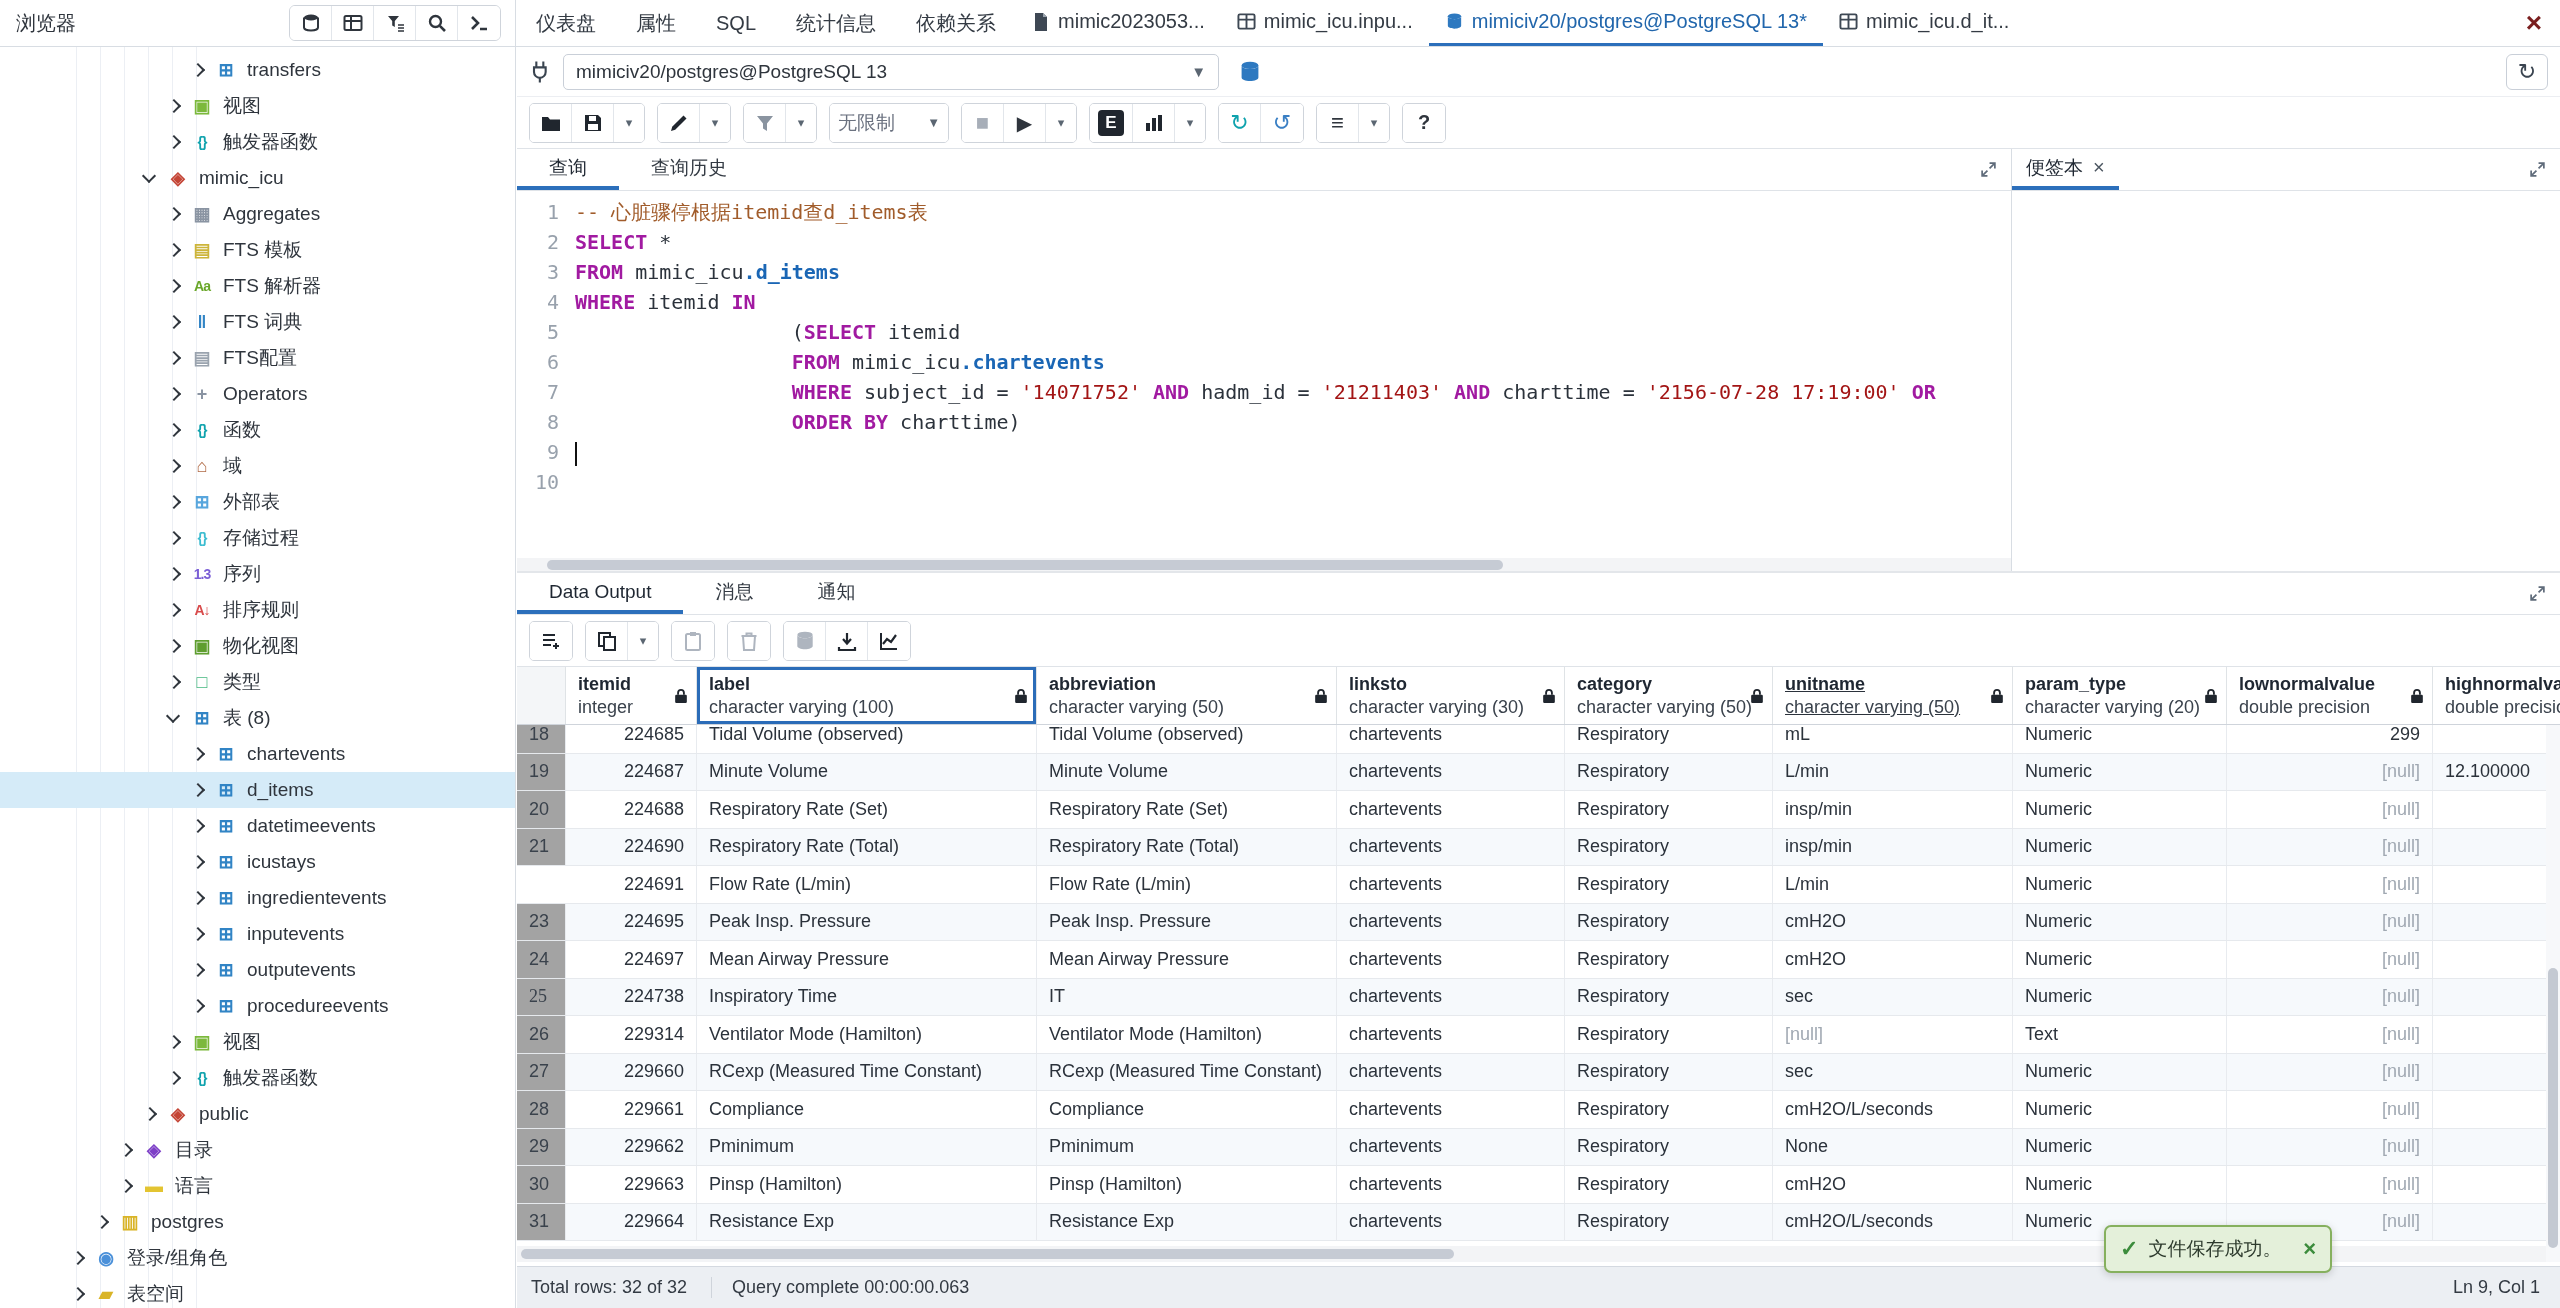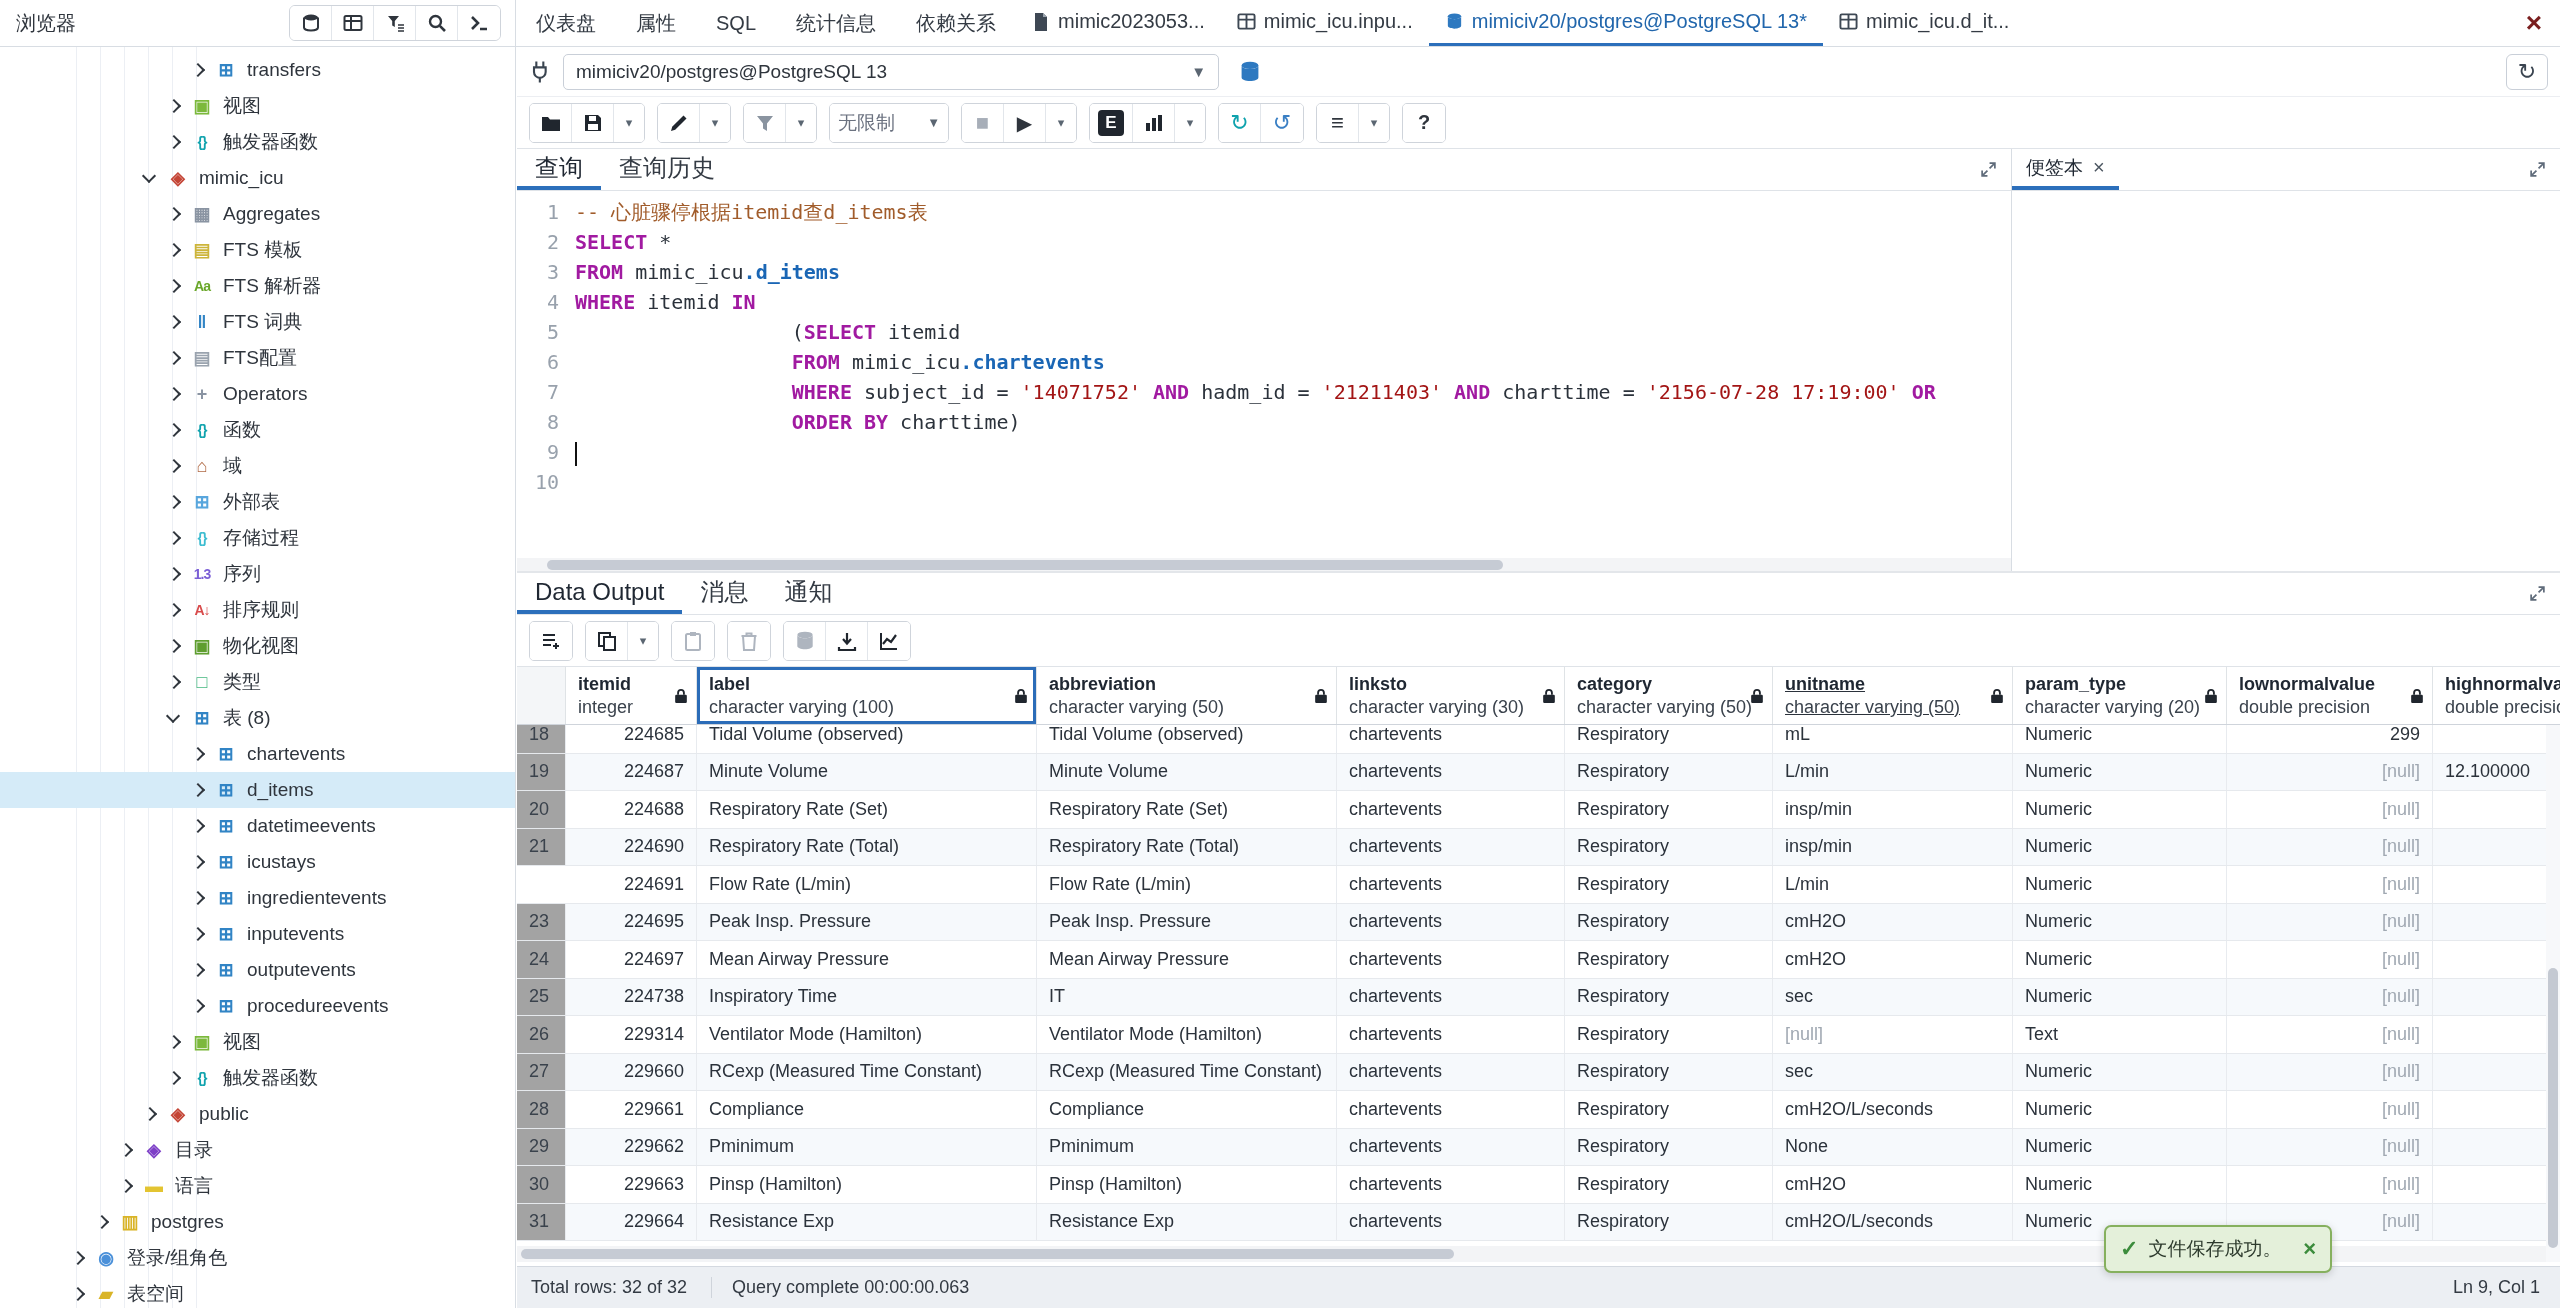--- a/index.html
+++ b/index.html
@@ -67,21 +67,21 @@
   .tbtn .car { font-size:13px; color:#5b6672; }
   .tbtn.narrow { min-width:30px; padding:0 4px; }
   .limit-box { gap:10px; color:#6b7280; min-width:118px; justify-content:space-between; }
   .ebox { width:26px; height:26px; background:#20262e; color:#fff; border-radius:4px;
     display:flex; align-items:center; justify-content:center; font-size:17px; font-weight:bold; }
   .disab { color:#a7aeb8 !important; }
 
   .editor-zone { position:absolute; left:0; top:102px; width:100%; height:423px; display:flex; }
   .editor-col { width:1494px; display:flex; flex-direction:column; }
   .edit-tabs { height:42px; display:flex; align-items:stretch; border-bottom:1px solid #dfe3e8; }
-  .etab { display:flex; align-items:center; padding:0 18px; font-size:24px; color:#343b44;
+  .etab { display:flex; align-items:center; padding:0 32px; font-size:19px; color:#343b44;
     border-bottom:4px solid transparent; cursor:pointer; }
   .etab.active { border-bottom-color:#2c6fbb; color:#1f2732; }
   .zoomico { margin-left:auto; align-self:center; margin-right:14px; cursor:pointer; }
   .code { flex:1; overflow:hidden; padding-top:6px; font-family:"DejaVu Sans Mono", monospace;
     font-size:20px; line-height:30px; }
   .cline { display:flex; height:30px; }
   .cline .num { width:58px; flex:none; text-align:right; padding-right:16px; color:#98a1ac; }
   .cline .txt { white-space:pre; }
   .tok-k { color:#a11aa1; font-weight:bold; }
   .tok-s { color:#a31515; }
@@ -818,21 +818,21 @@
                 <div class="gcell" style="width: 340px;">Mean Airway Pressure</div>
                 <div class="gcell" style="width: 300px;">Mean Airway Pressure</div>
                 <div class="gcell" style="width: 228px;">chartevents</div>
                 <div class="gcell" style="width: 208px;">Respiratory</div>
                 <div class="gcell" style="width: 240px;">cmH2O</div>
                 <div class="gcell" style="width: 214px;">Numeric</div>
                 <div class="gcell r nul" style="width: 206px;">[null]</div>
                 <div class="gcell" style="width: 200px;"></div>
               </div>
               <div class="grow">
-                <div class="gcell rn" style="width: 49px;">25</div>
+                <div class="gcell rn" style="width: 49px; font-family: Liberation Serif, serif;">25</div>
                 <div class="gcell r" style="width: 131px;">224738</div>
                 <div class="gcell" style="width: 340px;">Inspiratory Time</div>
                 <div class="gcell" style="width: 300px;">IT</div>
                 <div class="gcell" style="width: 228px;">chartevents</div>
                 <div class="gcell" style="width: 208px;">Respiratory</div>
                 <div class="gcell" style="width: 240px;">sec</div>
                 <div class="gcell" style="width: 214px;">Numeric</div>
                 <div class="gcell r nul" style="width: 206px;">[null]</div>
                 <div class="gcell" style="width: 200px;"></div>
               </div>

